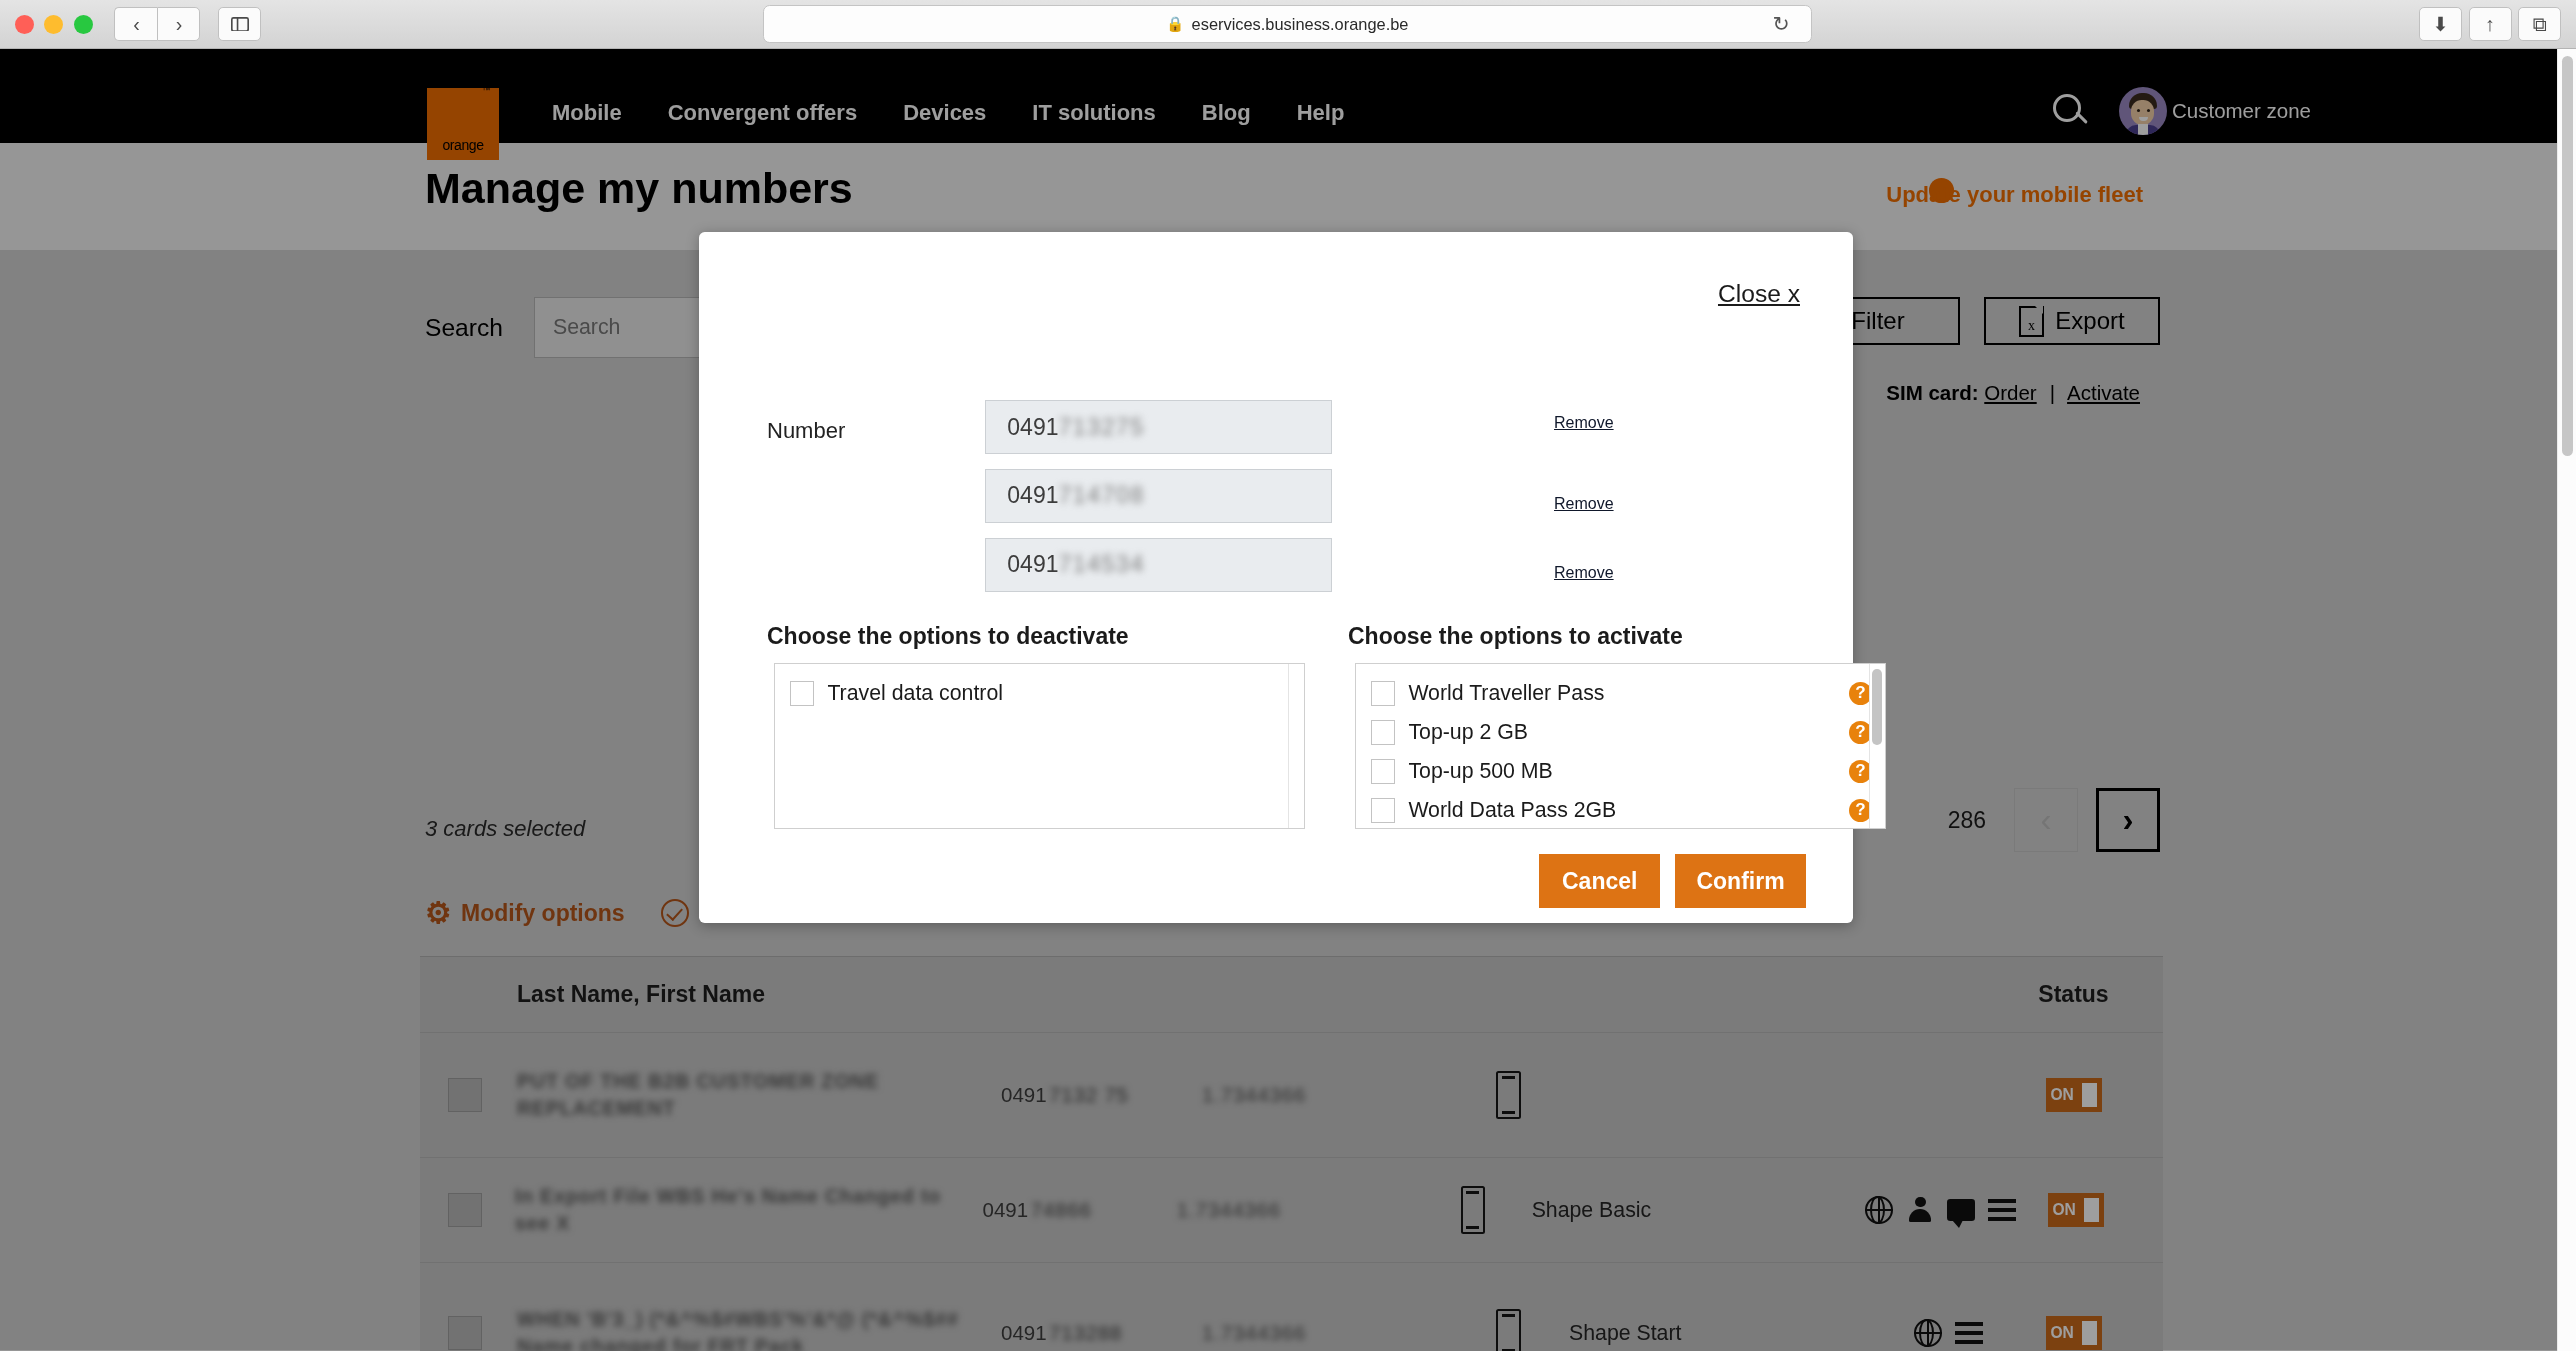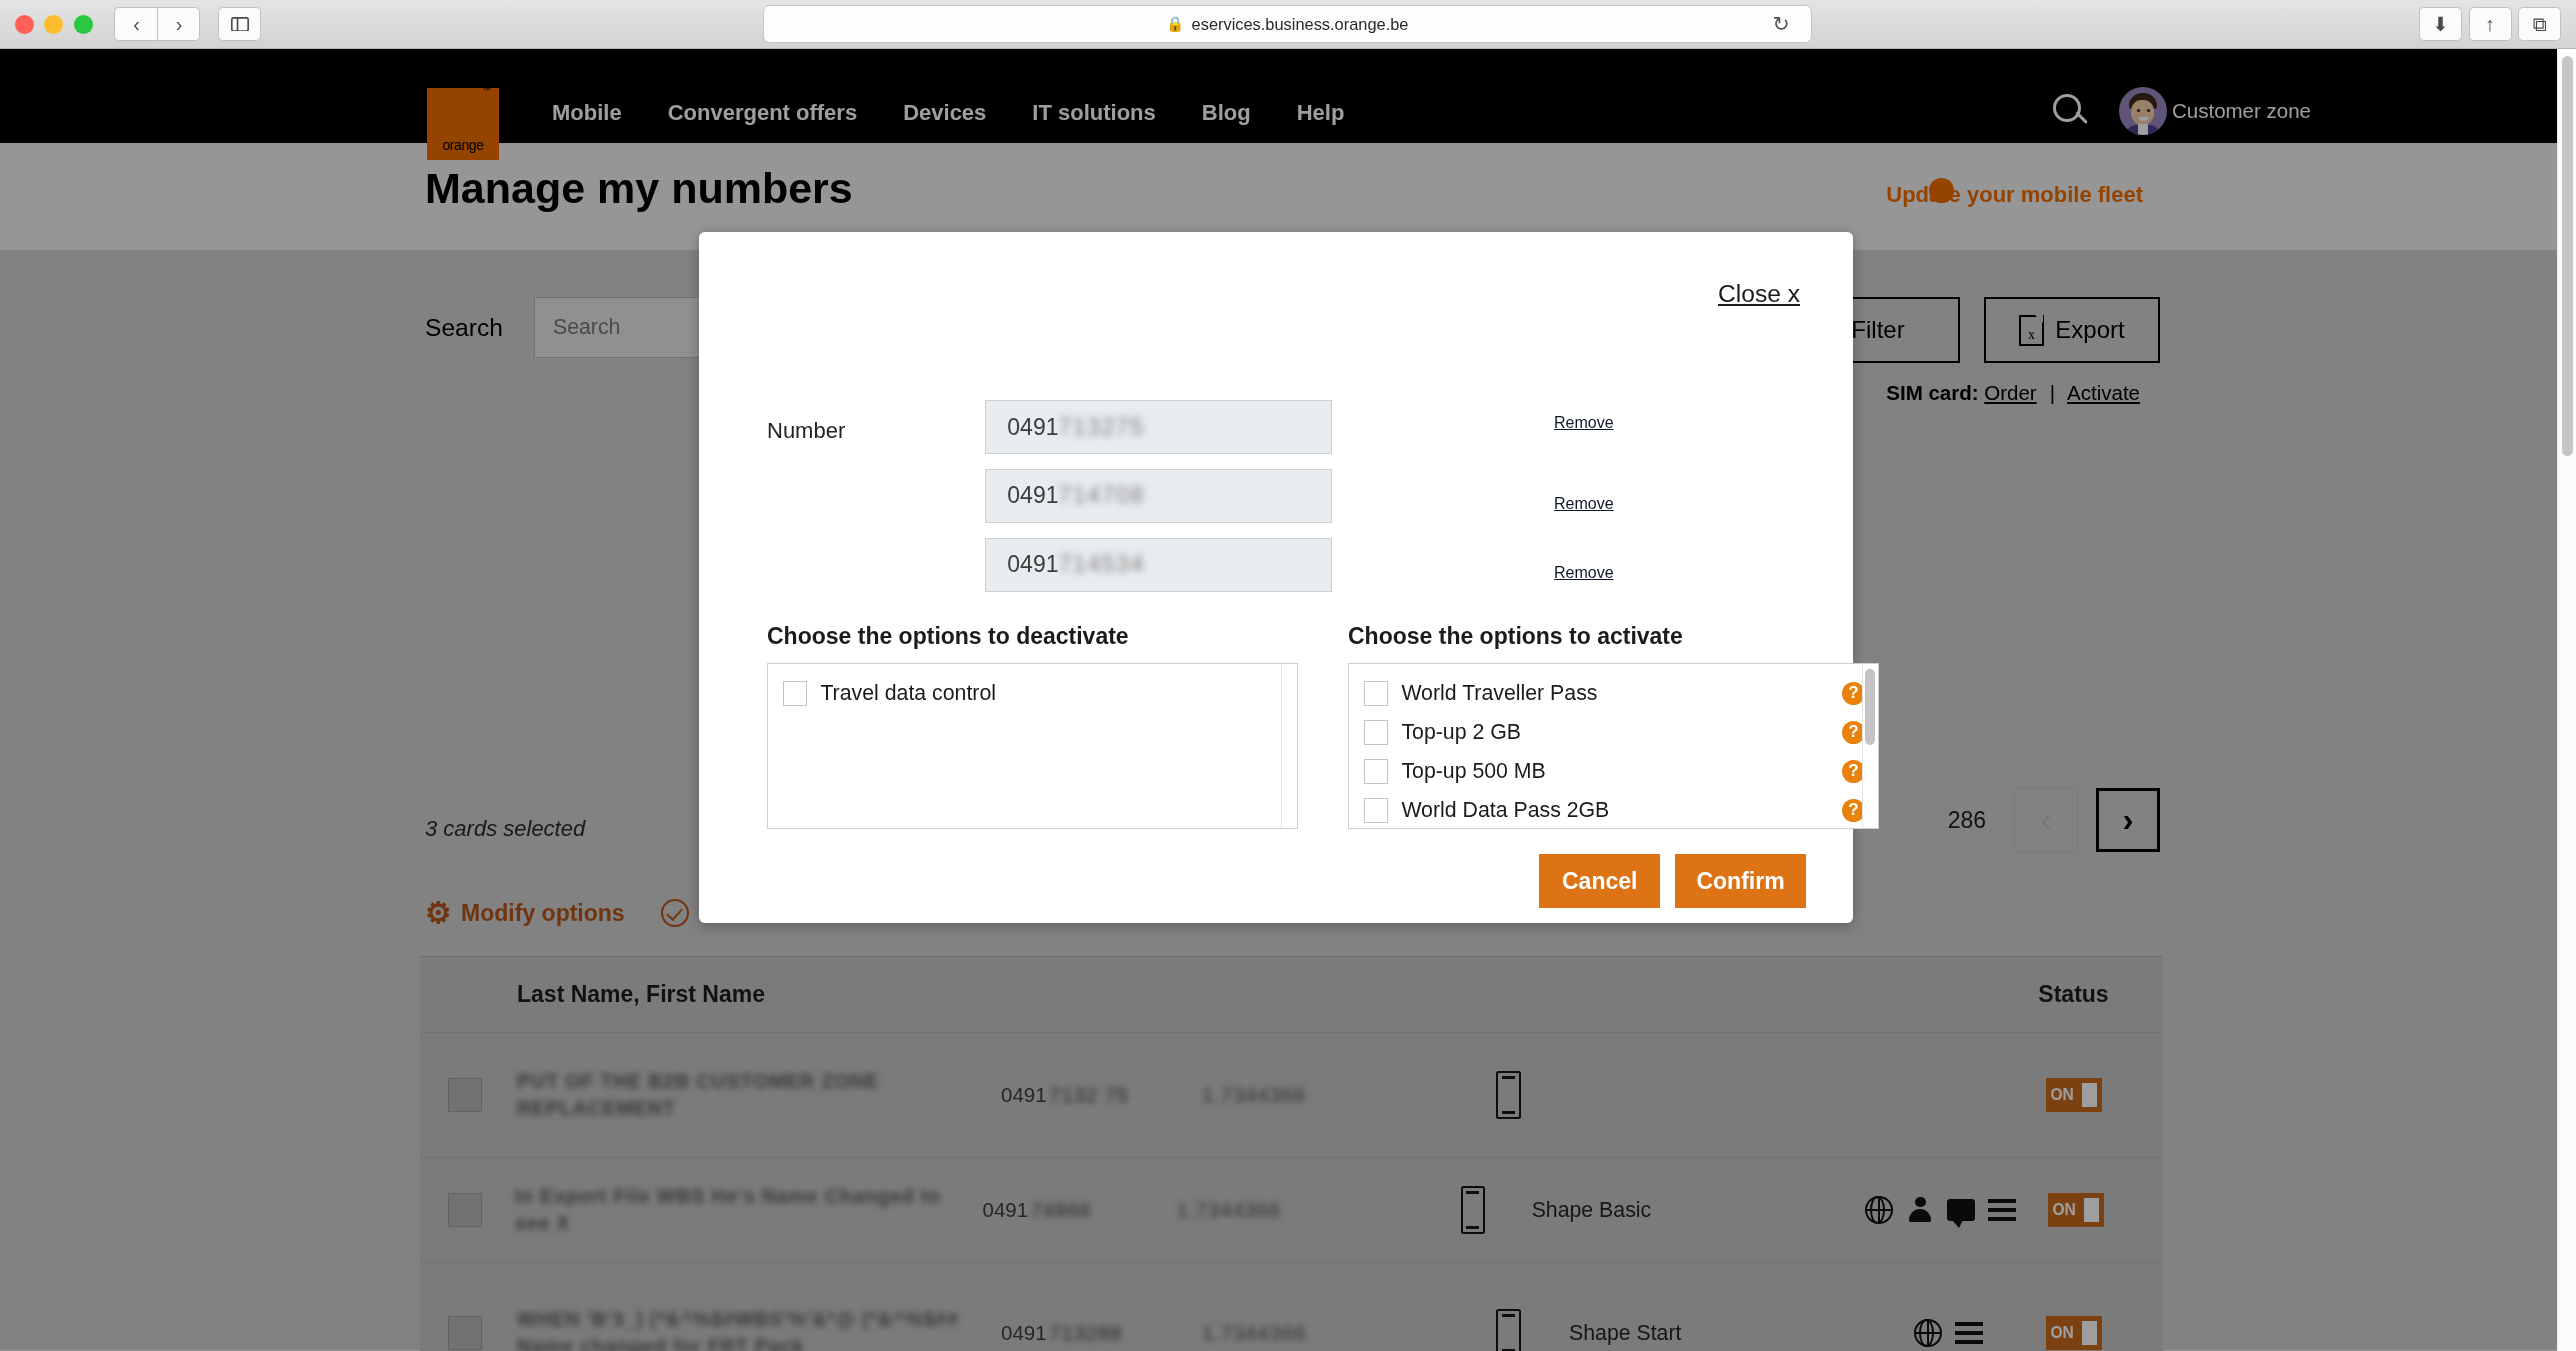--- a/index.html
+++ b/index.html
@@ -131,21 +131,21 @@
   .search-row {
     position: absolute; left: 425px; top: 47px; display: flex; align-items: center; gap: 31px;
   }
   .search-label { font-size: 24.6px; color: #000; }
   .search-box {
     width: 509px; height: 61px; background: #e8e8e8; border: 0.8px solid #b6b6b6;
     padding: 0 18px; display: flex; align-items: center; font-size: 21.3px; color: #787878;
   }
 
   .btn-outline {
-    height: 66px; border: 2.5px solid #000; background: transparent; color: #000;
+    height: 48px; border: 2.5px solid #000; background: transparent; color: #000;
     font-size: 24px; display: flex; align-items: center; justify-content: center;
     gap: 11.5px; padding: 0 28px; cursor: pointer;
   }
   .filter-btn { position: absolute; right: 597px; top: 47px; width: 164px; }
   .export-btn { position: absolute; right: 397px; top: 47px; width: 176px; }
   .xls-ic {
     width: 24.6px; height: 31px; border: 2.1px solid #000; position: relative;
     display: flex; align-items: flex-end; justify-content: center; font-size: 14px;
     font-family: "Liberation Serif", serif; padding-bottom: 0.8px;
   }
@@ -303,21 +303,21 @@
     font-size: 16px; color: #0f172a; text-decoration: underline; cursor: pointer;
   }
   .remove-link.r2 { line-height: 69px; }
   .remove-link.r3 { line-height: 69px; }
 
   .opt-head-l { position: absolute; left: 68px; top: 391px; font-size: 23px; font-weight: 700; color: #1b1b1b; }
   .opt-head-r { position: absolute; left: 649px; top: 391px; font-size: 23px; font-weight: 700; color: #1b1b1b; }
 
   .opt-box {
     position: absolute; top: 431px; height: 166px; border: 0.8px solid #cfcfcf;
-    background: #fff; overflow: hidden;
+    background: #fff; overflow: hidden; margin-left: 7px;
   }
   .opt-box.left { left: 68px; width: 531px; }
   .opt-box.right { left: 649px; width: 531px; }
   .opt-list { padding: 9.9px 0 0 0; }
   .opt-row {
     display: flex; align-items: center; height: 39px; padding: 0 13px 0 14.8px;
   }
   .opt-cb {
     width: 24.6px; height: 24.6px; border: 1.6px solid #c3c3c3; background: #fff;
     margin-right: 13px; flex-shrink: 0; cursor: pointer;

